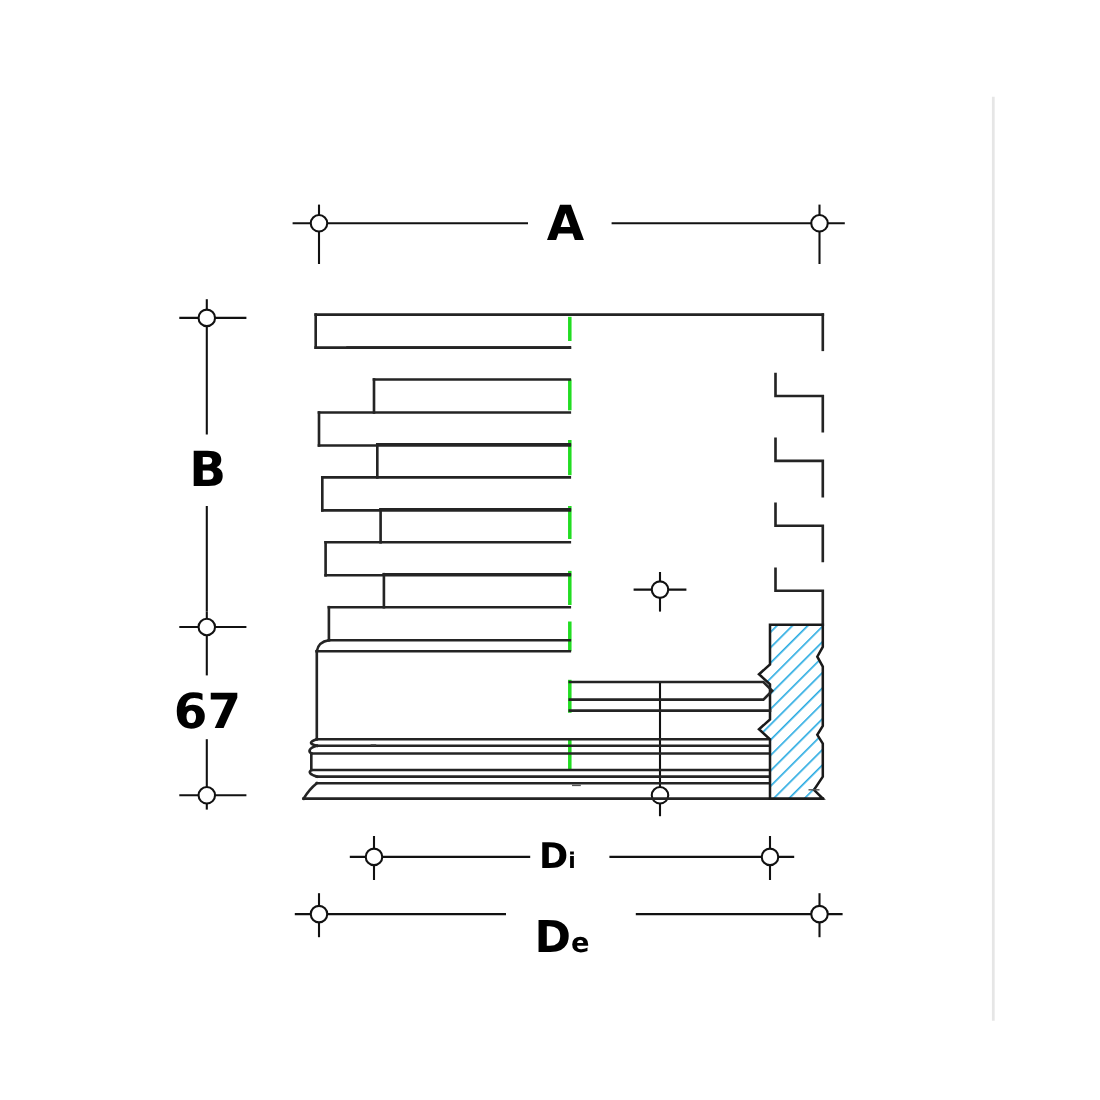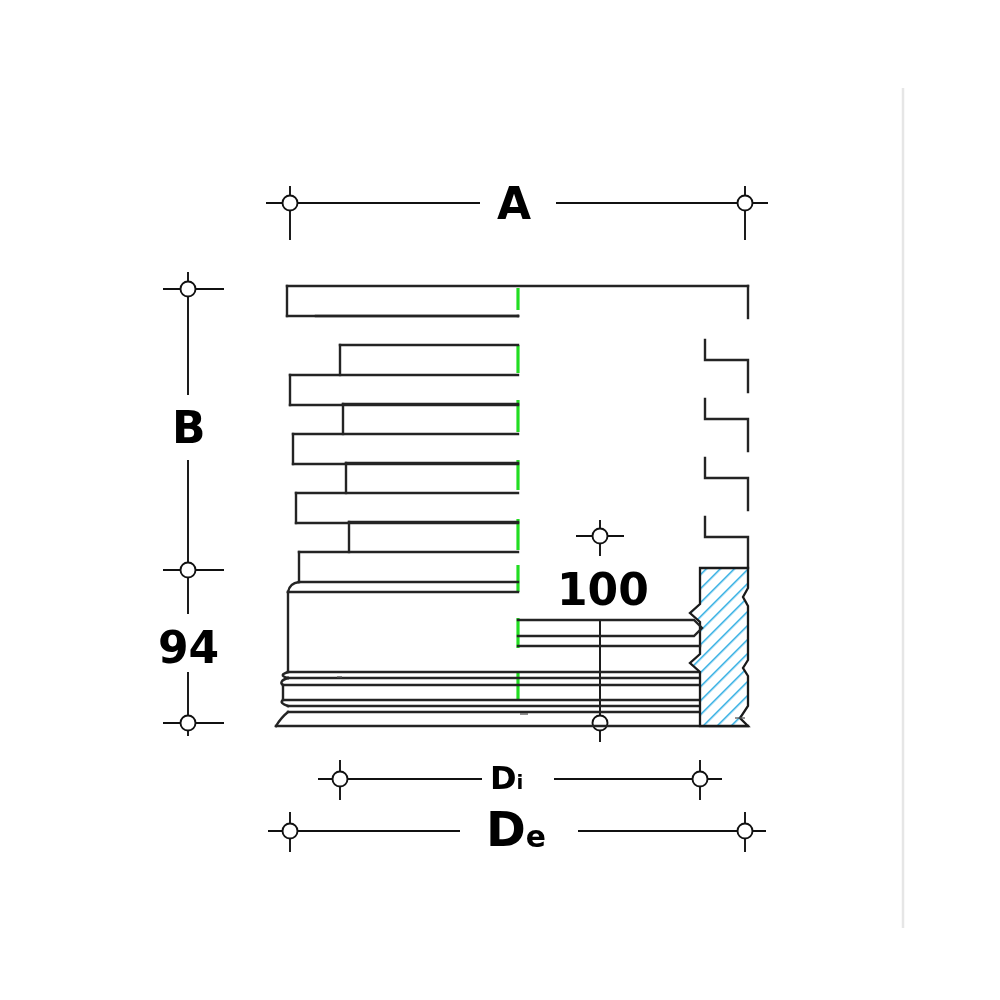--- a/index.html
+++ b/index.html
@@ -39,21 +39,21 @@
     vertical-align: baseline;
     position: relative;
     top: 0.02em;
     letter-spacing: 0;
   }
   #label-A  { left: 497px; top: 182px; font-size: 44px; }
   #label-B  { left: 172px; top: 406px; font-size: 44px; }
   #label-85 { left: 158px; top: 626px; font-size: 44px; }
   #label-100{ left: 557px; top: 568px; font-size: 44px; }
   #label-Di { left: 490px; top: 762px; font-size: 32px; }
-  #label-De { left: 486px; top: 805px; font-size: 48px; }
+  #label-De { left: 486px; top: 832px; font-size: 40px; }
 </style>
 </head>
 <body>
 
 <div id="drawing-root">
 
   <svg id="cad-svg" viewBox="0 0 1000 1000">
     <defs>
       <pattern id="hatch45" width="9.9" height="9.9" patternUnits="userSpaceOnUse" patternTransform="rotate(45)">
         <rect width="9.9" height="9.9" fill="#ffffff"></rect>
@@ -220,21 +220,20 @@
       <line x1="337" y1="677" x2="342" y2="677"></line>
       <line x1="735" y1="718" x2="745" y2="718"></line>
       <line x1="520" y1="714" x2="528" y2="714"></line>
     </g>
   </svg>
 
   <div class="dim-label" id="label-A">A</div>
 
   <div class="dim-label" id="label-B">B</div>
 
-  <div class="dim-label" id="label-85">94</div>
-
-  <div class="dim-label" id="label-100">100</div>
+  <div class="dim-label" id="label-85">67</div>
+
 
   <div class="dim-label" id="label-Di"><span>D</span><span class="sub">i</span></div>
 
   <div class="dim-label" id="label-De"><span>D</span><span class="sub">e</span></div>
 
 </div>
 
 </body></html>

